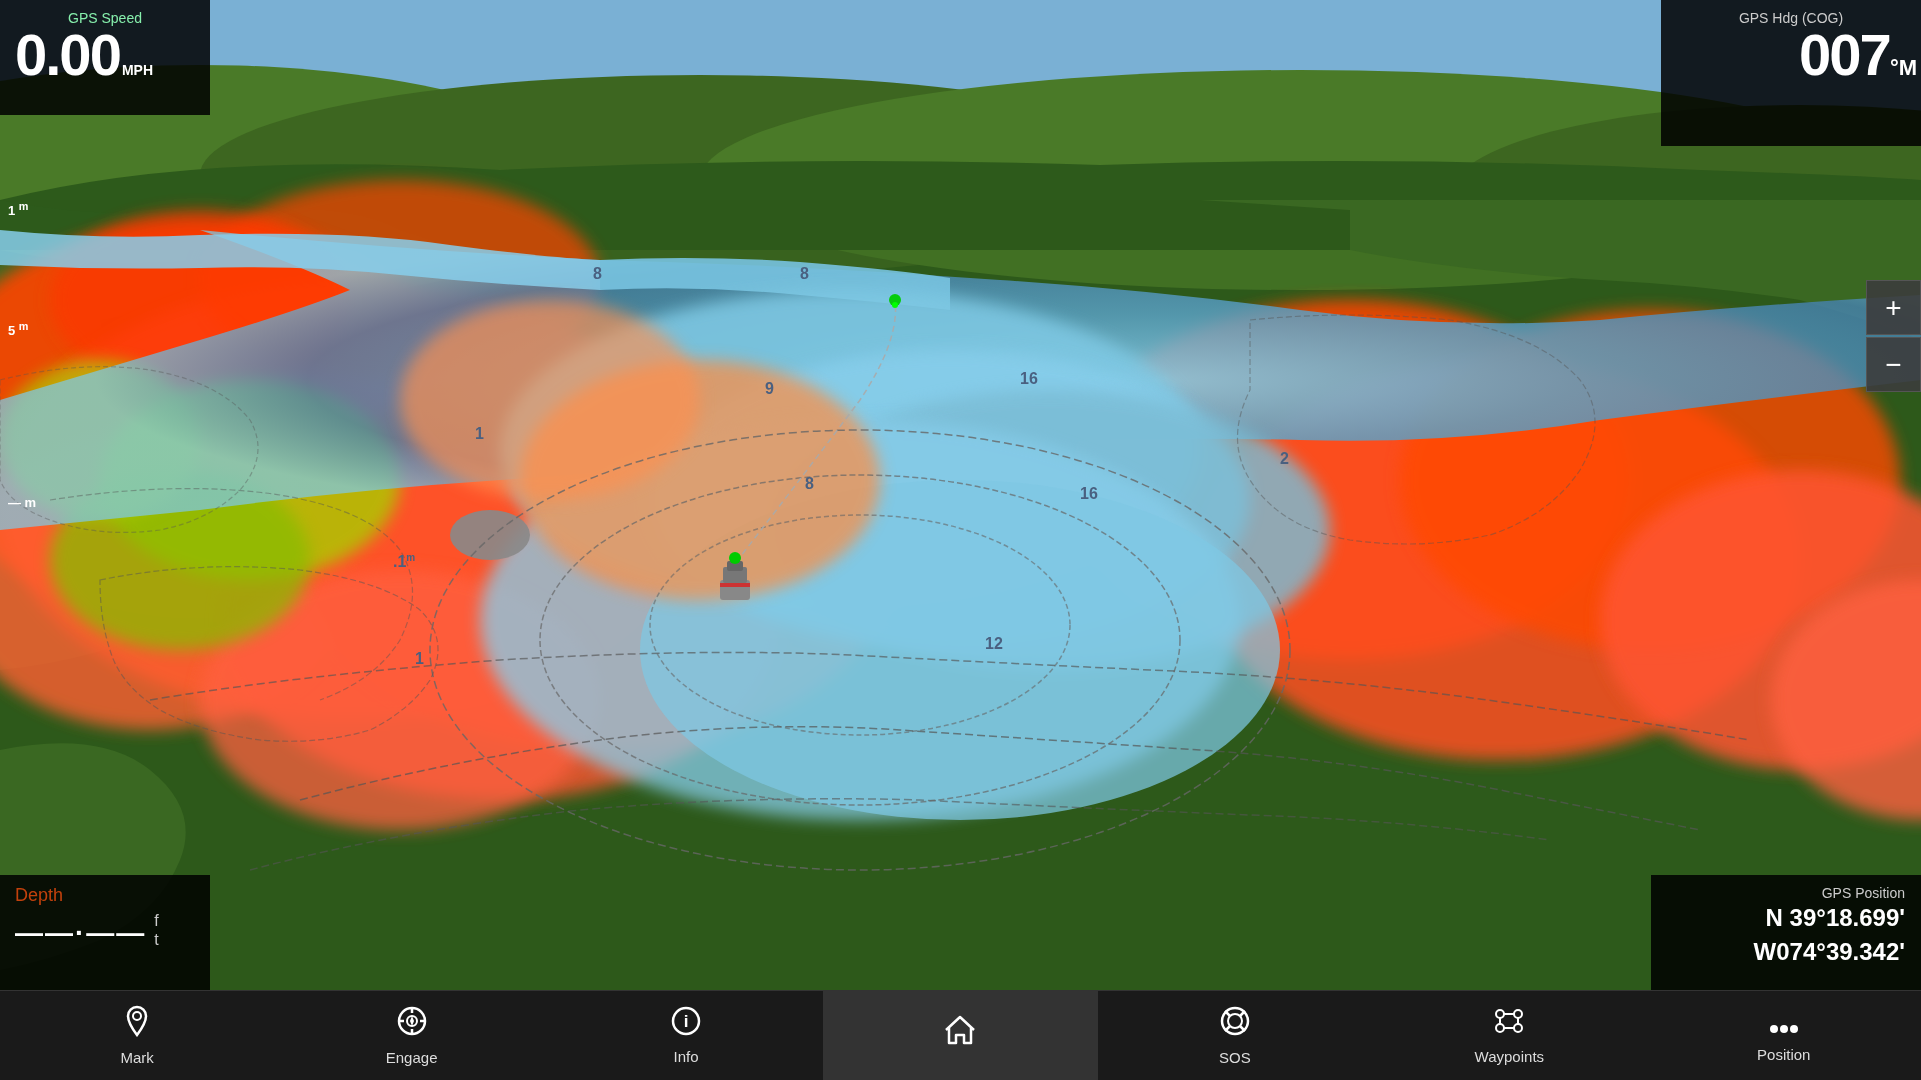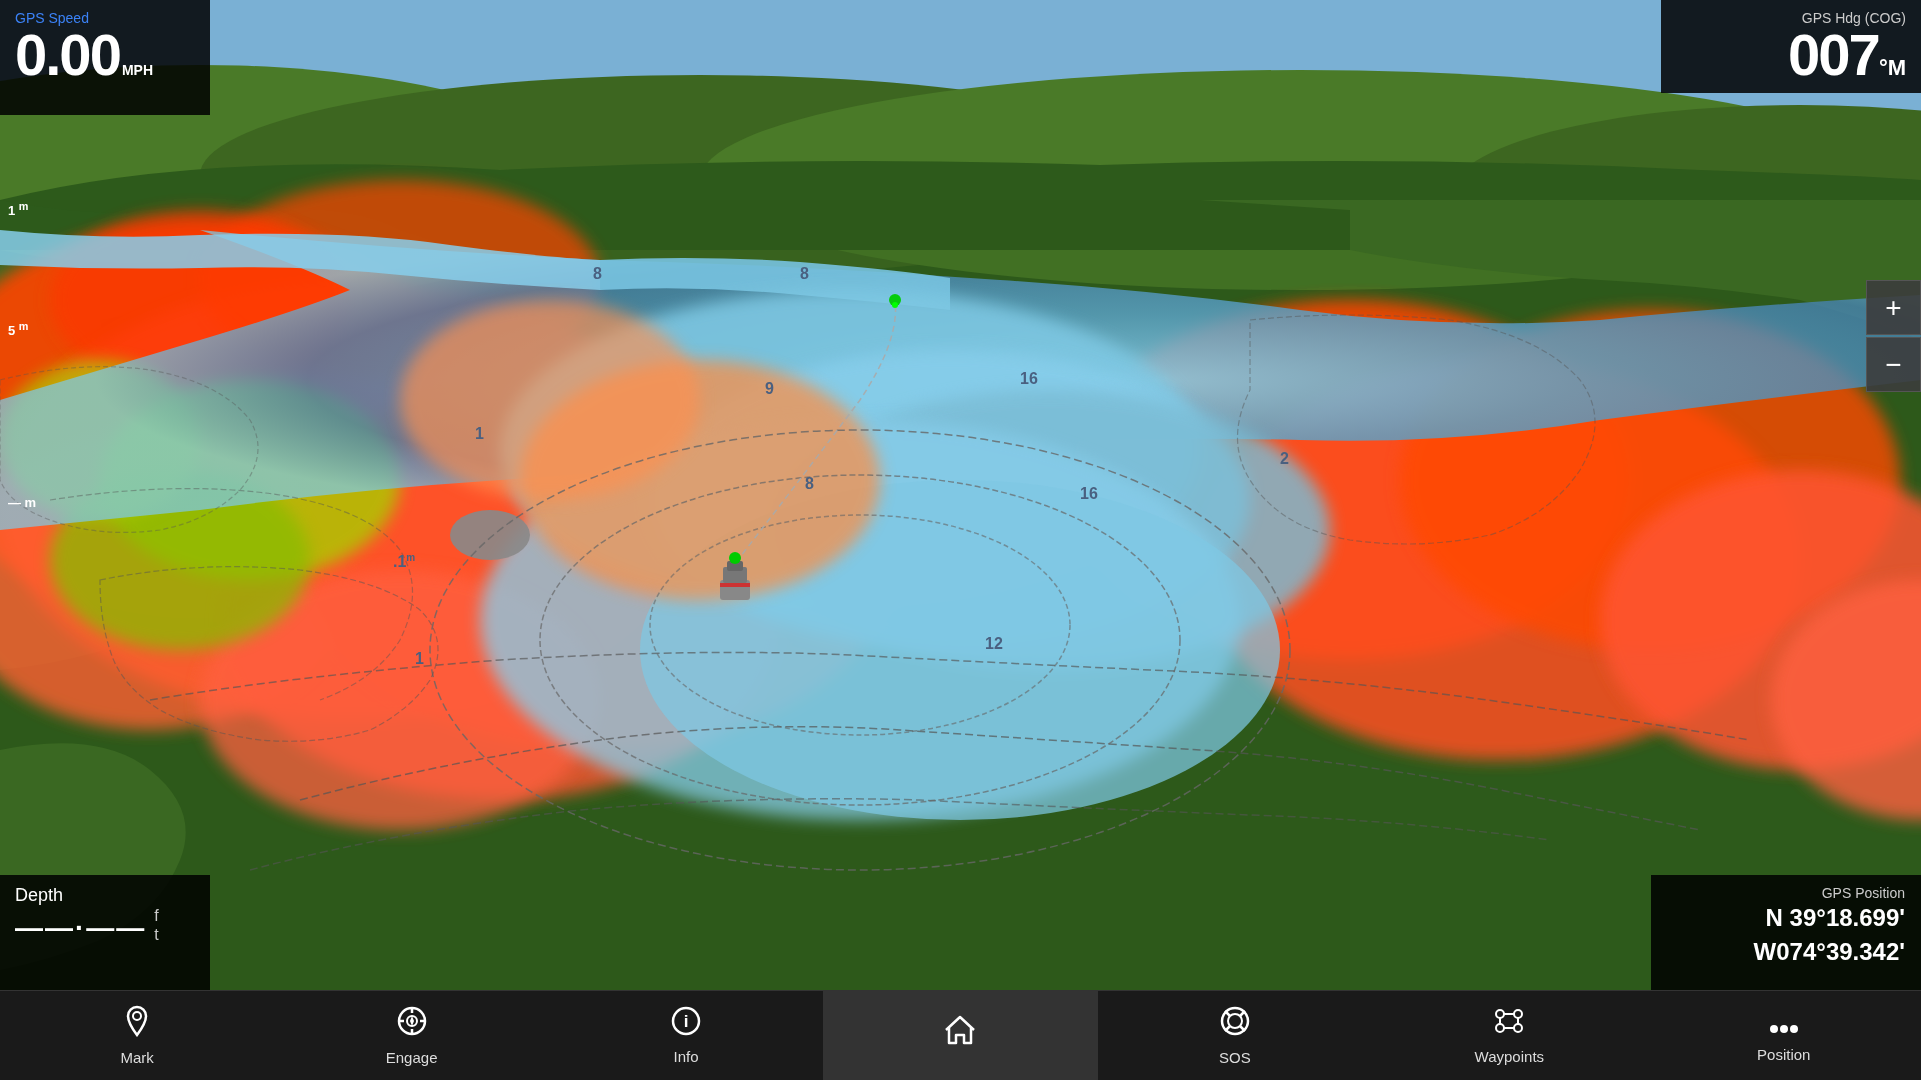--- a/index.html
+++ b/index.html
@@ -44,47 +44,48 @@
       top: 0; left: 0;
       width: 210px;
       height: 115px;
       background: rgba(0,0,0,0.85);
       color: #fff;
       padding: 10px 15px;
       z-index: 10;
     }
     .gps-speed .label {
       font-size: 14px;
-      color: #3b82f6;
+      color: #86efac;
       font-weight: normal;
+      text-align: center;
     }
     .gps-speed .value {
       font-size: 58px;
       font-weight: bold;
       line-height: 1;
       letter-spacing: -2px;
     }
     .gps-speed .unit {
       font-size: 16px;
       font-weight: bold;
       vertical-align: super;
       margin-left: 2px;
     }
 
     
     .gps-hdg {
       position: absolute;
       top: 0; right: 0;
       width: 260px;
-      height: 93px;
+      height: 146px;
       background: rgba(0,0,0,0.85);
       color: #fff;
-      padding: 10px 15px;
+      padding: 10px 4px;
       z-index: 10;
-      text-align: right;
+      text-align: center;
     }
     .gps-hdg .label {
       font-size: 14px;
       color: #ccc;
     }
     .gps-hdg .value {
       font-size: 58px;
       font-weight: bold;
       line-height: 1;
       letter-spacing: -2px;
@@ -100,21 +101,22 @@
       bottom: 90px; left: 0;
       width: 210px;
       height: 115px;
       background: rgba(0,0,0,0.85);
       color: #fff;
       padding: 10px 15px;
       z-index: 10;
     }
     .depth-panel .label {
       font-size: 18px;
-      color: #ffffff;
+      color: #c2410c;
+      margin-bottom: 5px;
     }
     .depth-panel .depth-value {
       display: flex;
       align-items: flex-end;
       gap: 8px;
     }
     .depth-panel .dashes {
       font-size: 28px;
       font-weight: bold;
       color: #fff;

